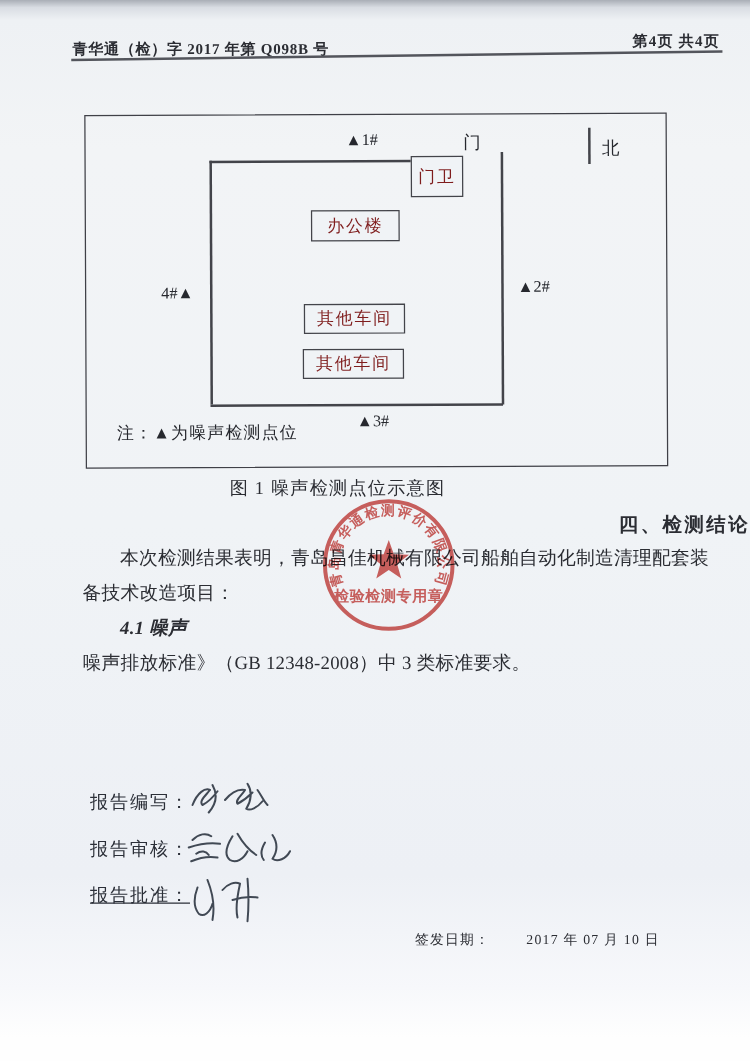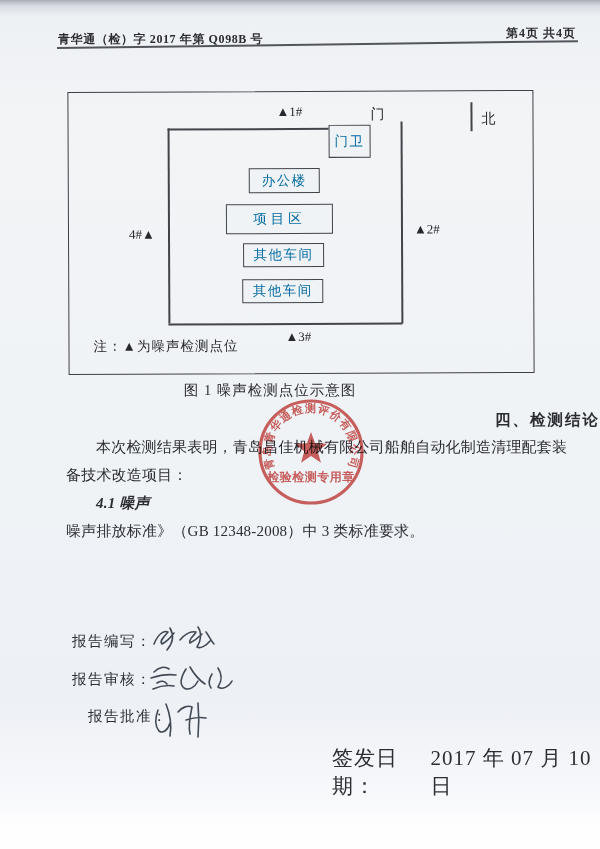--- a/index.html
+++ b/index.html
@@ -9,33 +9,33 @@
     background:linear-gradient(180deg,#a9aeb6 0px,#d9dde3 6px,#eef1f4 16px,#f2f4f6 120px,#f0f3f6 420px,#edf0f5 700px,#f7f8fb 790px,#fefefe 830px);
   }
   .abs{position:absolute;}
   
   .hdr-doc{left:58px;top:31px;font-size:12px;font-weight:bold;letter-spacing:.6px;}
   .hdr-page{left:506px;top:25px;font-size:12px;font-weight:bold;letter-spacing:1px;}
   .hdr-rule{left:57px;top:47px;width:521px;height:1.5px;background:#53555c;transform:rotate(-0.75deg);transform-origin:0 50%;}
   
   .figure{left:68px;top:91px;width:464px;height:281px;border:1.5px solid #3f4047;transform:rotate(-0.25deg);}
   .line{background:#43444a;}
-  .bbox{position:absolute;border:1.4px solid #43444a;background:#f0f3f6;display:flex;align-items:center;justify-content:center;font-size:13.5px;letter-spacing:1.5px;color:#0369a1;}
+  .bbox{position:absolute;border:1.4px solid #43444a;background:#f0f3f6;display:flex;align-items:center;justify-content:center;font-size:13.5px;letter-spacing:1.5px;color:#7f1d1d;}
   .lbl{position:absolute;font-size:13px;color:#26282e;white-space:nowrap;}
   .lbl14{font-size:14px;}
   
   .caption{left:0;top:381px;width:540px;text-align:center;font-size:14.5px;letter-spacing:1px;}
   .sec-title{left:0;top:410px;width:600px;text-align:right;font-size:15.5px;font-weight:bold;letter-spacing:2px;}
   .bodytext{left:66px;top:433px;width:474px;}
   .bline{line-height:28px;font-size:15px;letter-spacing:.2px;white-space:nowrap;}
   .indent{padding-left:30px;}
   .bold{font-weight:bold;font-style:italic;}
   
   .sig-label{font-size:14.5px;letter-spacing:1.5px;color:#2b2f38;}
-  .issue{left:332px;top:744px;font-size:21px;letter-spacing:1px;display:flex;gap:0;}
+  .issue{left:332px;top:744px;font-size:11px;letter-spacing:1px;display:flex;gap:29px;}
   .sigsvg{position:absolute;}
   
   .stamp{left:234px;top:375px;width:154px;height:154px;mix-blend-mode:multiply;opacity:.82;}
 </style>
 </head>
 <body>
 
 <div id="page">
 
   <div class="abs hdr-doc">青华通（检）字 2017 年第 Q098B 号</div>
@@ -47,23 +47,20 @@
     <div class="abs line" style="left:99px;top:36px;width:164px;height:1.5px;"></div>
     <div class="abs line" style="left:99px;top:36px;width:1.5px;height:195px;"></div>
     <div class="abs line" style="left:99px;top:231px;width:234px;height:1.5px;"></div>
     <div class="abs line" style="left:332px;top:30px;width:1.5px;height:202px;"></div>
 
     <div class="bbox" style="left:260px;top:33px;width:40px;height:31px;">
       <span>门卫</span>
     </div>
     <div class="bbox" style="left:180px;top:76px;width:69px;height:23px;">
       <span>办公楼</span>
-    </div>
-    <div class="bbox" style="left:157px;top:112px;width:105px;height:28px;letter-spacing:4px;">
-      <span>项目区</span>
     </div>
     <div class="bbox" style="left:174px;top:151px;width:79px;height:22px;">
       <span>其他车间</span>
     </div>
     <div class="bbox" style="left:173px;top:187px;width:79px;height:22px;">
       <span>其他车间</span>
     </div>
 
     <div class="lbl lbl14" style="left:302px;top:14px;">门</div>
     <div class="abs line" style="left:402px;top:11px;width:1.5px;height:29px;"></div>
@@ -82,21 +79,21 @@
 
   <div class="abs bodytext">
     <div class="bline indent">本次检测结果表明，青岛昌佳机械有限公司船舶自动化制造清理配套装</div>
     <div class="bline">备技术改造项目：</div>
     <div class="bline indent bold">4.1 噪声</div>
     <div class="bline">噪声排放标准》（GB 12348-2008）中 3 类标准要求。</div>
   </div>
 
   <div class="abs sig-label" style="left:72px;top:632px;">报告编写：</div>
   <div class="abs sig-label" style="left:72px;top:670px;">报告审核：</div>
-  <div class="abs sig-label" style="left:88px;top:707px;">报告批准：</div>
+  <div class="abs sig-label" style="left:72px;top:707px;text-decoration:underline;">报告批准：</div>
 
   <svg class="sigsvg" style="left:148px;top:624px;" width="72" height="32" viewBox="0 0 72 32">
     <path d="M6 20 C10 10 16 6 20 8 C16 13 11 17 14 20 C18 18 23 13 26 9 M22 4 C26 11 25 19 19 26 M32 16 C37 10 43 7 48 8 C45 13 40 16 42 19 C46 17 51 13 54 10 M50 3 C54 9 53 17 49 23 C52 25 58 22 62 17 M58 8 C61 12 63 17 66 20" fill="none" stroke="#2e3642" stroke-width="1.6" stroke-linecap="round" stroke-linejoin="round" opacity=".9"></path>
   </svg>
   <svg class="sigsvg" style="left:146px;top:662px;" width="90" height="32" viewBox="0 0 90 32">
     <path d="M8 10 C13 5 19 4 23 7 M5 16 C14 13 23 12 30 13 M11 21 C15 18 19 19 21 22 M7 27 C14 24 22 23 28 24 M40 7 C35 15 33 22 38 26 C43 29 49 25 52 19 M44 5 C48 12 53 18 59 22 M66 12 C63 17 62 22 65 26 M72 6 C76 12 76 19 72 25 C76 28 83 25 86 19" fill="none" stroke="#2e3642" stroke-width="1.6" stroke-linecap="round" stroke-linejoin="round" opacity=".9"></path>
   </svg>
   <svg class="sigsvg" style="left:148px;top:698px;" width="64" height="44" viewBox="0 0 64 44">
     <path d="M10 12 C7 20 7 28 11 33 C15 36 20 32 22 25 M18 6 C22 16 24 27 22 38 M30 14 C34 9 40 7 44 9 C42 18 40 28 42 36 M50 5 C51 16 51 28 50 39 M38 22 C44 20 52 19 58 20" fill="none" stroke="#2e3642" stroke-width="1.6" stroke-linecap="round" stroke-linejoin="round" opacity=".9"></path>
   </svg>

